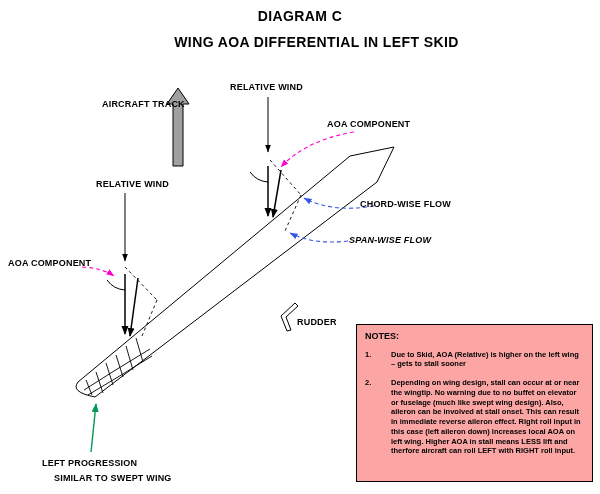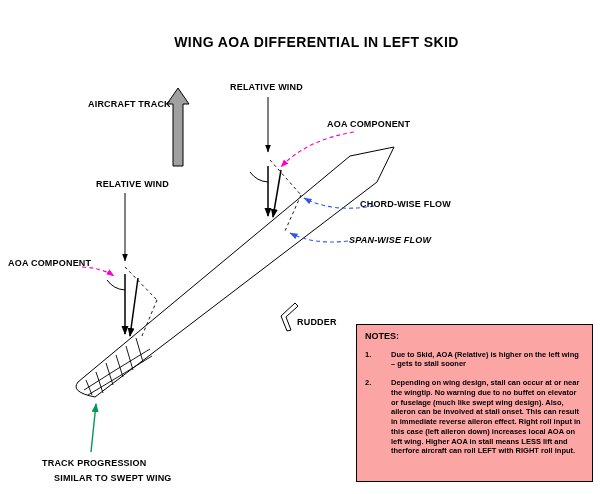--- a/index.html
+++ b/index.html
@@ -18,20 +18,21 @@
   .notes-heading{font-size:9px;margin-bottom:7px;}
   .note-row{display:flex;margin-bottom:9px;}
   .note-num{width:26px;flex:0 0 26px;}
   .note-text{flex:1;}
 </style>
 </head>
 <body>
 
 <div class="stage">
 
+  <div class="title1">DIAGRAM C</div>
   <div class="title2">WING AOA DIFFERENTIAL IN LEFT SKID</div>
 
   <svg width="600" height="494" viewBox="0 0 600 494">
     <defs>
       <marker id="mk-black" markerWidth="10" markerHeight="8" refX="7.5" refY="3" orient="auto" markerUnits="userSpaceOnUse">
         <path d="M0,0 L8,3 L0,6 Z" fill="#000"></path>
       </marker>
       <marker id="mk-black-big" markerWidth="11" markerHeight="9" refX="8" refY="3.5" orient="auto" markerUnits="userSpaceOnUse">
         <path d="M0,0 L9,3.5 L0,7 Z" fill="#000"></path>
       </marker>
@@ -84,29 +85,29 @@
     <path d="M 82 267 Q 102 268 114 276" fill="none" stroke-width="1.1" stroke-dasharray="4,3" marker-end="url(#mk-magenta)" stroke="#ff00cc"></path>
 
     <path d="M 374 206 Q 332 213 304 198" fill="none" stroke-width="1.1" stroke-dasharray="4,3" marker-end="url(#mk-blue)" stroke="#3355ee"></path>
     <path d="M 348 241 Q 314 245 290 233" fill="none" stroke-width="1.1" stroke-dasharray="4,3" marker-end="url(#mk-blue)" stroke="#3355ee"></path>
 
     <line x1="91" y1="452" x2="96" y2="404" stroke-width="1.4" marker-end="url(#mk-green)" stroke="#009955"></line>
 
     <polygon points="295,303 281,316 287,331 291,330 286,317 298,306" fill="#ffffff" stroke="#000" stroke-width="1"></polygon>
   </svg>
 
-  <div class="lbl" style="left:88px;top:99px;">AIRCRAFT TRACK</div>
+  <div class="lbl" style="left:102px;top:99px;">AIRCRAFT TRACK</div>
   <div class="lbl" style="left:230px;top:82px;">RELATIVE WIND</div>
   <div class="lbl" style="left:327px;top:119px;">AOA COMPONENT</div>
   <div class="lbl" style="left:96px;top:179px;">RELATIVE WIND</div>
   <div class="lbl" style="left:360px;top:199px;">CHORD-WISE FLOW</div>
   <div class="lbl" style="left:349px;top:235px;font-style:italic;">SPAN-WISE FLOW</div>
   <div class="lbl" style="left:8px;top:258px;">AOA COMPONENT</div>
   <div class="lbl" style="left:297px;top:317px;">RUDDER</div>
-  <div class="lbl" style="left:42px;top:458px;">TRACK PROGRESSION</div>
+  <div class="lbl" style="left:42px;top:458px;">LEFT PROGRESSION</div>
   <div class="lbl" style="left:54px;top:473px;">SIMILAR TO SWEPT WING</div>
 
   <div class="notes" style="background-color: #fca5a5;">
     <div class="notes-heading">NOTES:</div>
     <div class="note-row">
       <div class="note-num">1.</div>
       <div class="note-text">Due to Skid, AOA (Relative) is higher on the left wing – gets to stall sooner</div>
     </div>
     <div class="note-row">
       <div class="note-num">2.</div>

